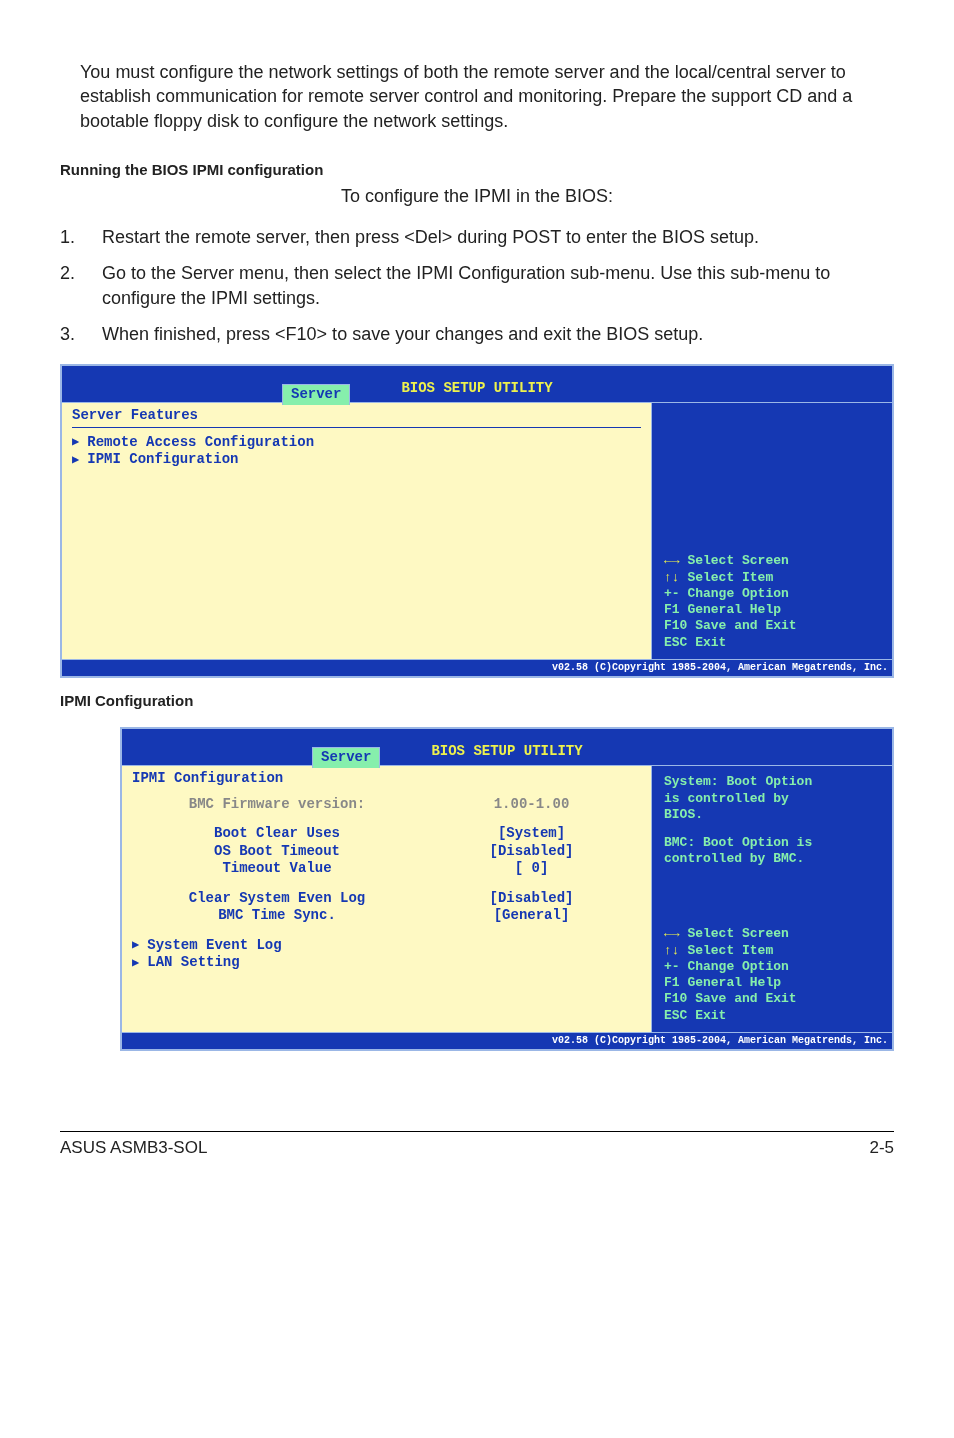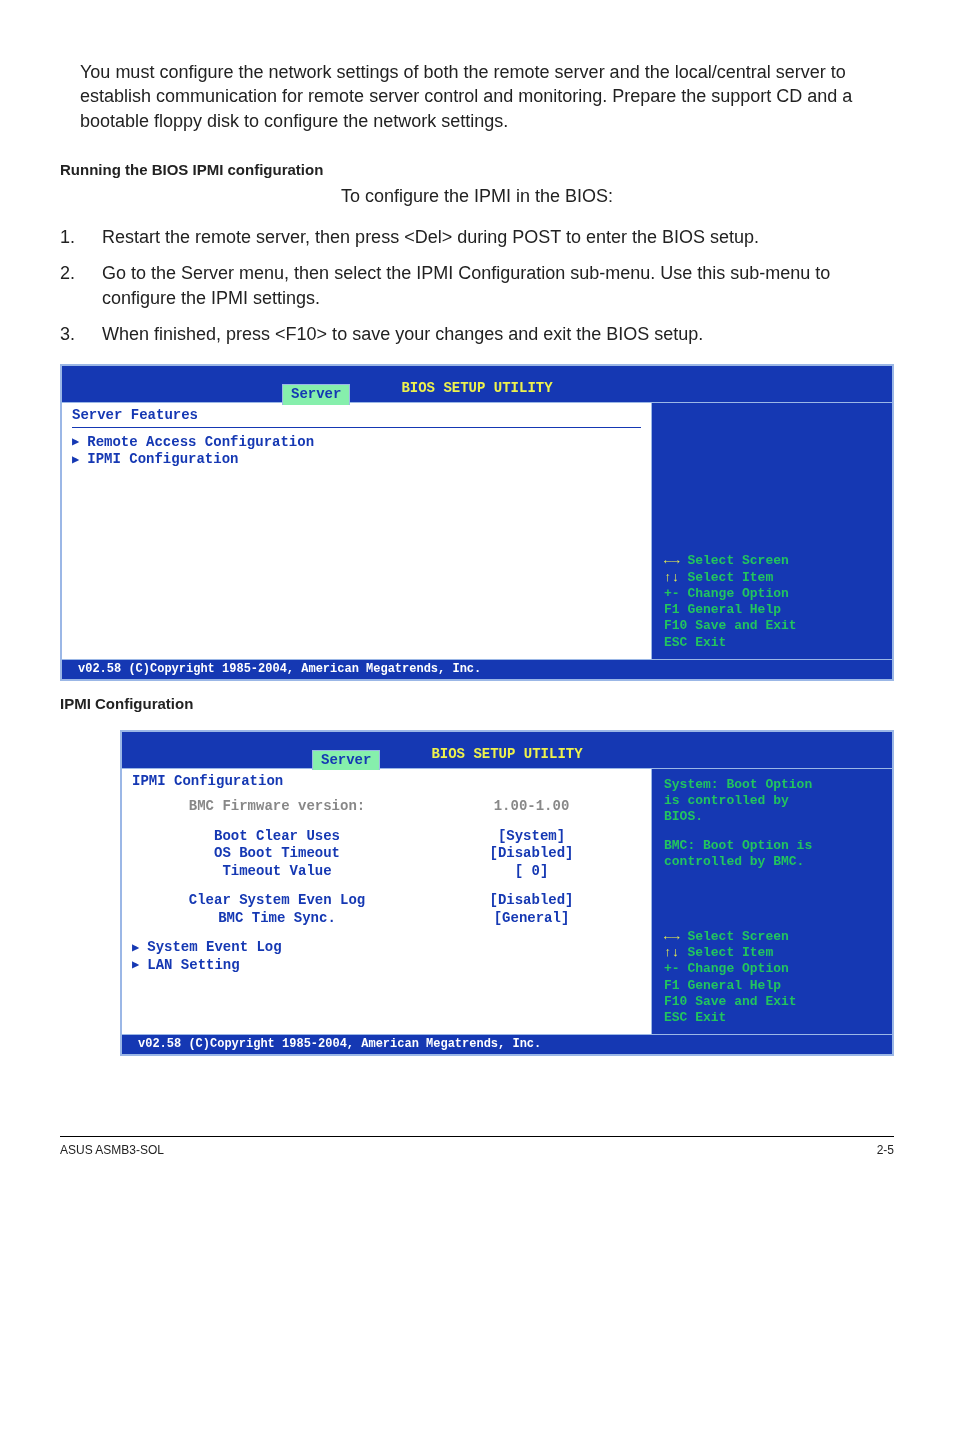--- a/index.html
+++ b/index.html
@@ -45,62 +45,62 @@
       padding: 1px 8px;
       border: 1px solid #9bb7e6;
       border-bottom: none;
     }
     .bios-body {
       display: flex;
       border-top: 1px solid #9bb7e6;
     }
     .bios-left {
       flex: 1;
-      background: #ffffff;
+      background: #fef9c3;
       color: #1538b3;
       padding: 4px 10px 60px 10px;
       border-right: 1px solid #9bb7e6;
     }
     .bios-left-title {
       color: #1538b3;
       padding-bottom: 2px;
       border-bottom: 1px solid #1538b3;
       margin-bottom: 6px;
     }
     .bios-item { display: flex; align-items: center; }
     .bios-arrow { color: #1538b3; margin-right: 8px; font-size: 12px; }
     .bios-right {
       width: 240px;
       background: #1538b3;
-      color: #22c55e;
+      color: #86efac;
       padding: 8px 12px;
       display: flex;
       flex-direction: column;
     }
     .bios-right-top { flex: 1; }
     .bios-help { white-space: pre; font-size: 13px; }
     .bios-footer {
       background: #1538b3;
       color: #fff;
-      text-align: left;
-      padding: 2px 16px;
+      text-align: right;
+      padding: 2px 4px;
       border-top: 1px solid #9bb7e6;
-      font-size: 12px;
+      font-size: 10px;
     }
     .ipmi-field-row { display: flex; text-align: center; }
     .ipmi-label { width: 290px; }
     .ipmi-value { flex: 1; }
     .greyout { color: #888; }
     .page-footer {
       margin-top: 80px;
       border-top: 1px solid #000;
       padding-top: 6px;
       display: flex;
       justify-content: space-between;
-      font-size: 12px;
+      font-size: 17px;
     }
     .arrow-lr::before { content: "←→"; color: #eef24c; }
     .arrow-ud::before { content: "↑↓"; color: #eef24c; }
   </style>
 </head>
 <body>
 
 <p class="intro-text">You must configure the network settings of both the remote server and the local/central server to establish communication for remote server control and monitoring. Prepare the support CD and a bootable floppy disk to configure the network settings.</p>
 
 <h2 class="section-heading">Running the BIOS IPMI configuration</h2>

